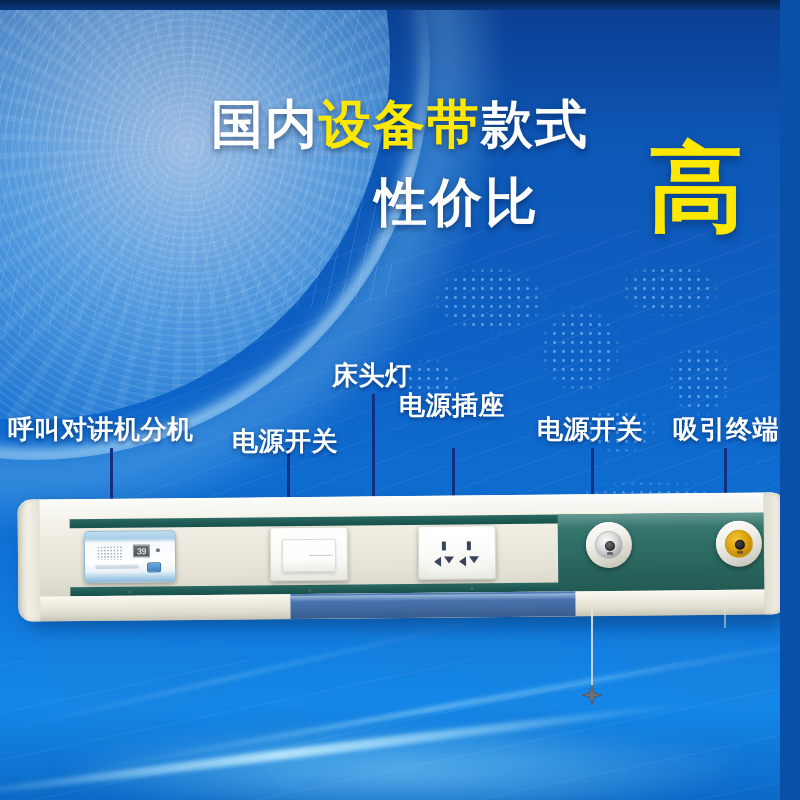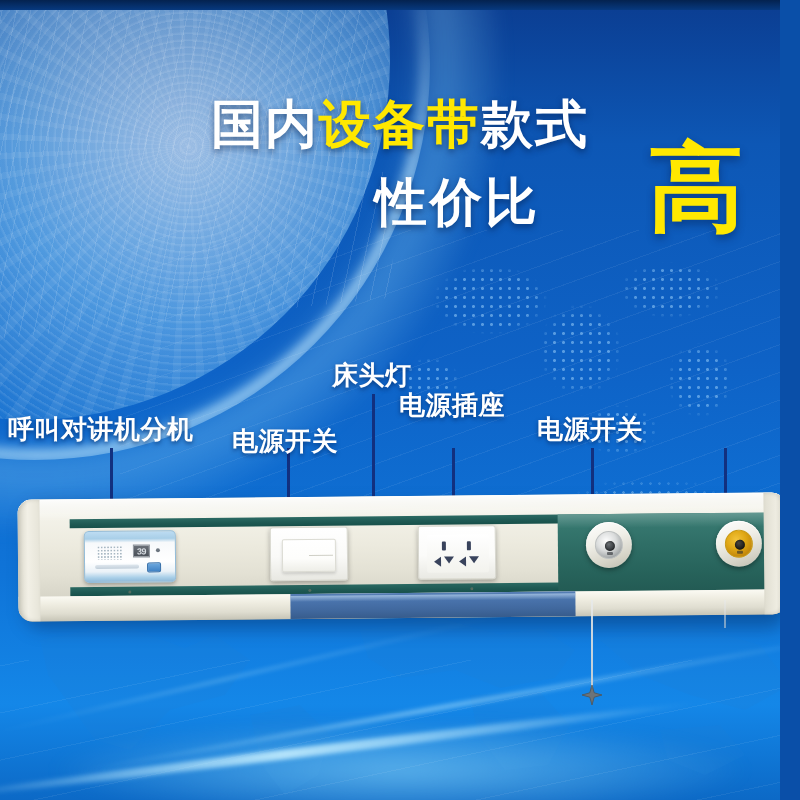--- a/index.html
+++ b/index.html
@@ -407,20 +407,21 @@
   <div class="leader" style="left:372px;  top:394px; height:212px;"></div>
   <div class="leader" style="left:452px;  top:448px; height:84px;"></div>
   <div class="leader" style="left:591px;  top:448px; height:98px;"></div>
   <div class="leader" style="left:724px;  top:448px; height:98px;"></div>
 
   <div class="callout-label" style="left:8px;   top:412px;">呼叫对讲机分机</div>
   <div class="callout-label" style="left:232px; top:412px;margin-top:12px;">电源开关</div>
   <div class="callout-label" style="left:332px; top:358px;text-align:center;">床头灯</div>
   <div class="callout-label" style="left:399px; top:388px;">电源插座</div>
   <div class="callout-label" style="left:537px; top:412px;">电源开关</div>
+  <div class="callout-label" style="left:673px; top:412px;">吸引终端</div>
 
   <div class="panel-wrap">
     <div class="panel-shadow"></div>
 
     <div class="panel">
       <div class="panel-hl-top"></div>
       <div class="stripe stripe-top"></div>
       <div class="stripe stripe-bot"></div>
       <div class="teal-block"></div>
       <div class="teal-block-hl"></div>

